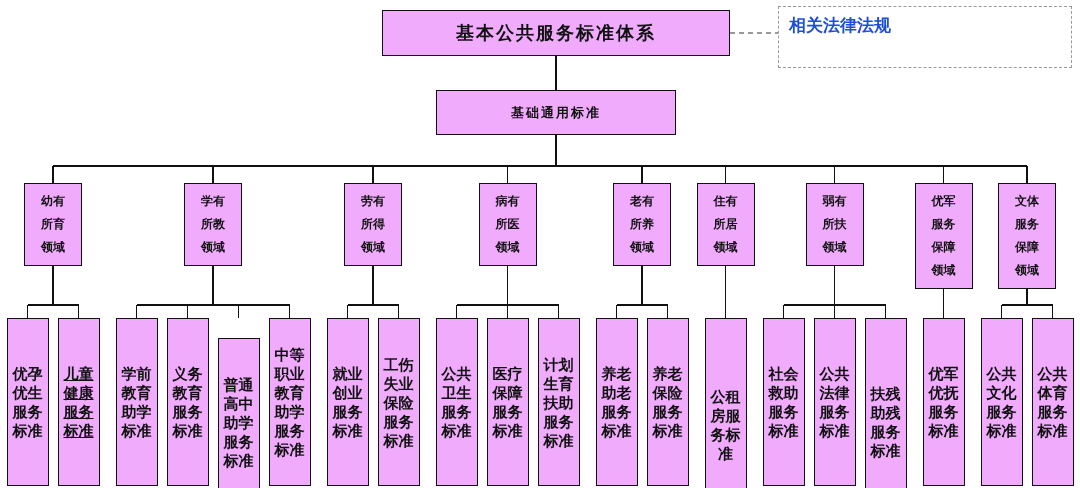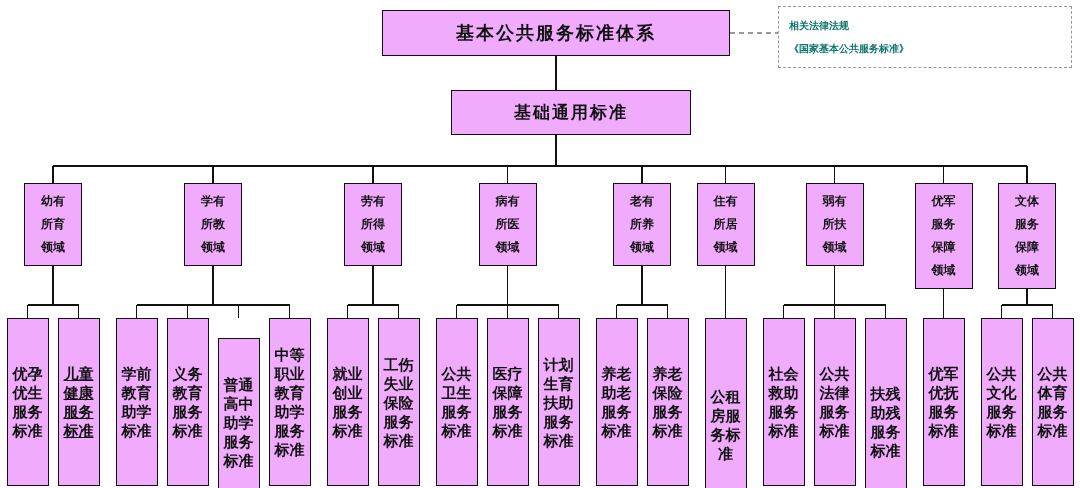--- a/index.html
+++ b/index.html
@@ -18,28 +18,28 @@
     display: flex;
     align-items: center;
     justify-content: center;
     border: 1px solid #111;
     background: #f0abfc;
     color: #111;
     font-weight: 700;
     text-align: center;
   }
   #root-box   { border-width: 1.5px; font-size: 18px; letter-spacing: 2px; }
-  #general-box{ border-width: 1.5px; font-size: 17px; letter-spacing: 2px; margin-left: 15px; }
+  #general-box{ border-width: 1.5px; font-size: 13px; letter-spacing: 2px; }
   .law {
     position: absolute;
     border: 1px dashed #999;
     background: #ffffff;
-    color: #0f766e;
+    color: #1d4ed8;
     font-weight: 700;
-    font-size: 10px;
+    font-size: 17px;
     line-height: 23px;
     padding: 7px 10px;
     text-align: left;
   }
   .dnode { font-size: 12px; line-height: 23px; white-space: pre-line; }
   .leaf  { font-size: 15px; line-height: 19px; white-space: pre-line; }
 </style>
 </head>
 <body>
 
@@ -91,21 +91,20 @@
       <line x1="556" y1="56" x2="556" y2="90" stroke="#111111" stroke-width="1.2" shape-rendering="crispEdges"></line>
       <line x1="556" y1="135" x2="556" y2="166" stroke="#111111" stroke-width="1.2" shape-rendering="crispEdges"></line>
       <line x1="53" y1="166" x2="1027" y2="166" stroke="#111111" stroke-width="1.2" shape-rendering="crispEdges"></line>
       <line x1="730" y1="33" x2="778" y2="33" stroke="#999999" stroke-width="1.2" shape-rendering="crispEdges" stroke-dasharray="5 4"></line>
     </svg>
 
   <div class="box" id="root-box" style="left:382px; top:10px; width:348px; height:46px;">基本公共服务标准体系</div>
 
   <div class="law" id="law-box" style="left:778px; top:6px; width:294px; height:62px;">
     <div>相关法律法规</div>
-    <div>《国家基本公共服务标准》</div>
   </div>
 
   <div class="box" id="general-box" style="left:436px; top:90px; width:240px; height:45px;">基础通用标准</div>
 <div class="box leaf" style="left: 6.5px; top: 318px; width: 42px; height: 168px;">优孕
 优生
 服务
 标准</div>
     <div class="box leaf" style="left: 57.5px; top: 318px; width: 42px; height: 168px; text-decoration: underline;">儿童
 健康
 服务

